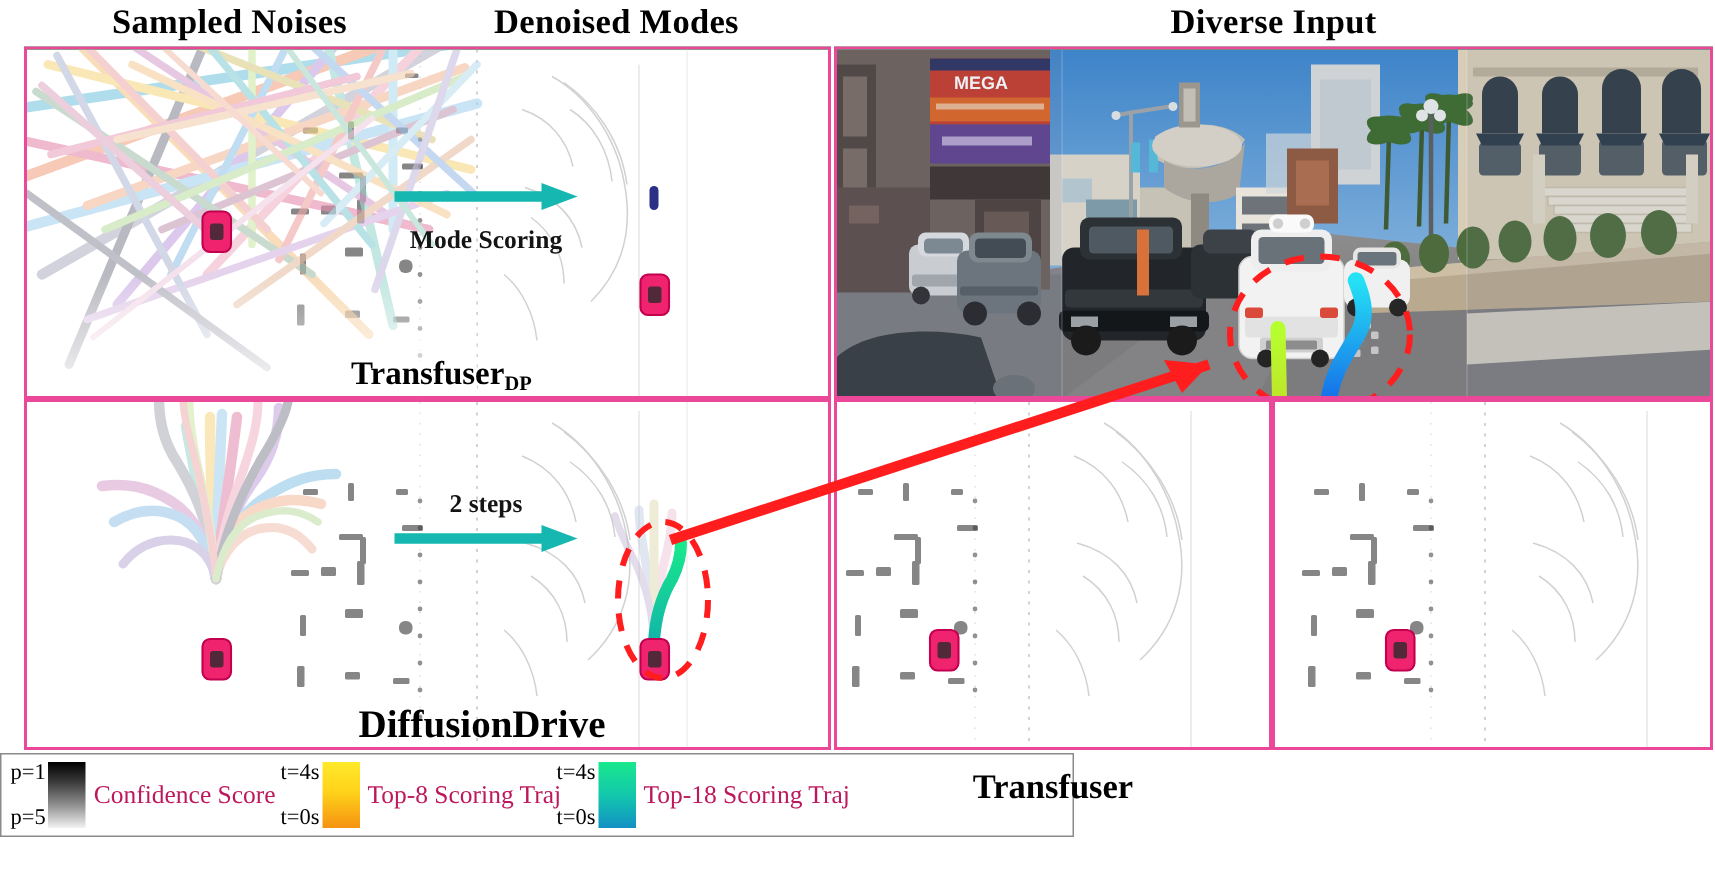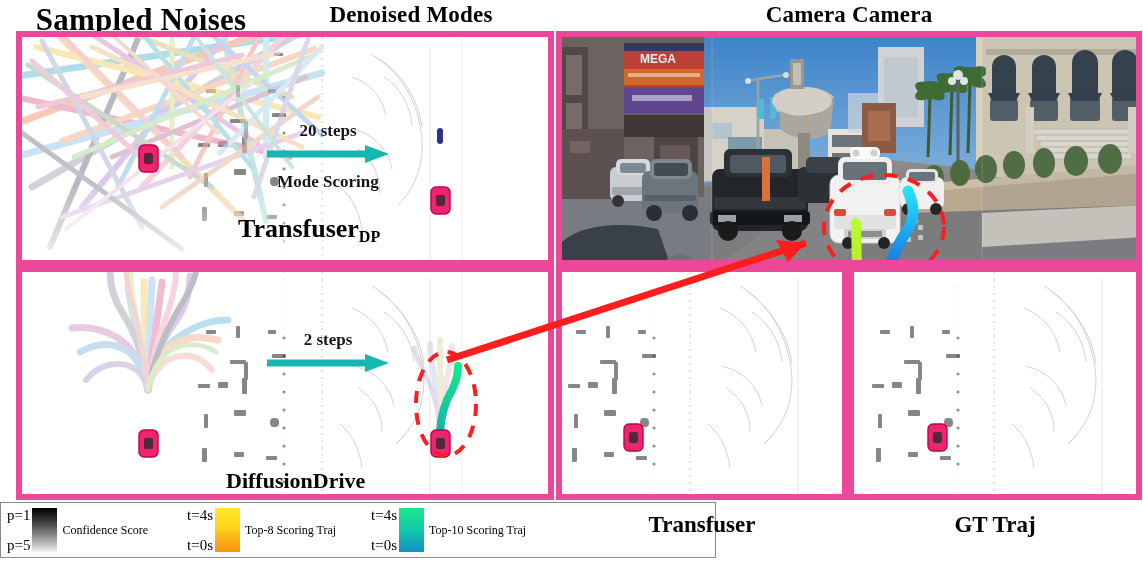--- a/index.html
+++ b/index.html
@@ -2,56 +2,56 @@
 <html><head>
 <meta charset="utf-8">
 <style>
   html,body{margin:0;padding:0;background:#ffffff;}
   body{width:1143px;height:580px;overflow:hidden;font-family:"Liberation Serif",serif;}
   #root{position:relative;width:1143px;height:580px;}
 
   .hdr{position:absolute;font-weight:bold;font-family:"Liberation Serif",serif;
        color:#000;text-align:center;letter-spacing:.2px;}
 
-  .panel{position:absolute;background:#22c55e;border:6px solid #ec4899;box-sizing:border-box;overflow:hidden;}
+  .panel{position:absolute;background:#22c55e;border:2px solid #ec4899;box-sizing:border-box;overflow:hidden;}
 
   .bevwrap{position:absolute;inset:0;overflow:hidden;}
   .bevsvg{position:absolute;left:0;top:0;}
 
   .panel-cap{position:absolute;font-weight:bold;color:#000;font-family:"Liberation Serif",serif;}
   .panel-cap sub{font-size:.62em;font-weight:bold;vertical-align:baseline;position:relative;top:.3em;}
 
   
   .arrowblk{position:absolute;text-align:center;}
   .arrowblk .ttop,.arrowblk .tbot{font-family:"Liberation Serif",serif;font-weight:bold;color:#141414;
        font-size:17px;line-height:19px;white-space:nowrap;}
   .arrowblk .shaft{margin:3px auto;}
 
   
   .legend{position:absolute;border:1px solid #8a8a8a;box-sizing:border-box;background:#fff;}
   .legend .item{position:absolute;display:flex;align-items:center;}
   .legend .ticks{display:flex;flex-direction:column;justify-content:space-between;
                  height:44px;margin-right:2px;}
   .legend .ticks span{font-family:"Liberation Serif",serif;font-size:15px;color:#000;line-height:14px;white-space:nowrap;}
   .legend .cbar{width:25px;height:44px;}
-  .legend .lbl{font-family:"Liberation Serif",serif;font-size:12px;color:#000000;margin-left:5px;white-space:nowrap;}
+  .legend .lbl{font-family:"Liberation Serif",serif;font-size:17px;color:#be185d;margin-left:5px;white-space:nowrap;}
 
   .capcell{position:absolute;text-align:center;font-weight:bold;font-family:"Liberation Serif",serif;color:#000;}
 
   .camimg{position:absolute;left:0;top:0;}
   .overlay{position:absolute;left:0;top:0;pointer-events:none;}
 </style>
 </head>
 <body>
 
 <div id="root">
 
-  <div class="hdr" style="left:16px;top:2px;width:250px;font-size:31px;">Sampled Noises</div>
+  <div class="hdr" style="left:28px;top:2px;width:250px;font-size:23px;">Sampled Noises</div>
   <div class="hdr" style="left:270px;top:2px;width:282px;font-size:23px;">Denoised Modes</div>
-  <div class="hdr" style="left:556px;top:2px;width:586px;font-size:23px;">Camera Camera</div>
+  <div class="hdr" style="left:556px;top:2px;width:586px;font-size:23px;">Diverse Input</div>
 
   <div class="panel" style="left:16px;top:31px;width:538px;height:235px;">
     <div class="bevwrap">
       <svg class="bevsvg" width="536" height="233" viewBox="0 0 536 233">
         <defs>
           <linearGradient id="topblue" x1="0" y1="1" x2="0" y2="0">
             <stop offset="0" stop-color="#1670e8"></stop>
               <stop offset="1" stop-color="#2a3fa8"></stop>
           </linearGradient>
           <linearGradient id="fadeTop" x1="0" y1="0" x2="0" y2="1">
@@ -158,29 +158,28 @@
         </g>
 
         <g>
           <rect x="117" y="108" width="19" height="27" rx="5" fill="#f0246e" stroke="#c2004f" stroke-width="1.4"></rect>
           <rect x="122" y="116" width="9" height="11" rx="2" fill="#2a2a2a" opacity=".8"></rect>
         </g>
       </svg>
     </div>
 
     <div class="arrowblk" style="left:234px;top:84px;width:144px;">
-      <div class="ttop">20 steps</div>
       <svg class="shaft" width="126" height="22" viewBox="0 0 126 22">
         <line x1="2" y1="11" x2="104" y2="11" stroke="#15b7b0" stroke-width="7"></line>
         <polygon points="100,2 124,11 100,20" fill="#15b7b0"></polygon>
       </svg>
       <div class="tbot">Mode Scoring</div>
     </div>
 
-    <div class="panel-cap" style="left:216px;bottom:16px;font-size:26px;">
+    <div class="panel-cap" style="left:216px;bottom:2px;font-size:22px;">
       <span>Transfuser</span><sub>DP</sub>
     </div>
   </div>
 
   <div class="panel" style="left:16px;top:266px;width:538px;height:234px;">
     <div class="bevwrap">
       <svg class="bevsvg" width="536" height="232" viewBox="0 0 536 232">
         <defs>
           <linearGradient id="yelTraj" x1="0" y1="1" x2="0" y2="0">
             <stop offset="0" stop-color="#f59211"></stop>
@@ -283,21 +282,21 @@
     </div>
 
     <div class="arrowblk" style="left:234px;top:58px;width:144px;">
       <div class="ttop">2 steps</div>
       <svg class="shaft" width="126" height="22" viewBox="0 0 126 22">
         <line x1="2" y1="11" x2="104" y2="11" stroke="#15b7b0" stroke-width="7"></line>
         <polygon points="100,2 124,11 100,20" fill="#15b7b0"></polygon>
       </svg>
     </div>
 
-    <div class="panel-cap" style="left:204px;bottom:0px;font-size:22px;">
+    <div class="panel-cap" style="left:221px;bottom:0px;font-size:26px;">
       <span>DiffusionDrive</span>
     </div>
   </div>
 
   <div class="panel" style="left:556px;top:31px;width:586px;height:235px;">
     <svg class="camimg" width="584" height="233" viewBox="0 0 584 233">
       <defs>
         <linearGradient id="sky" x1="0" y1="0" x2="0" y2="1">
           <stop offset="0" stop-color="#3e84c9"></stop>
             <stop offset="1" stop-color="#a9cbe6"></stop>
@@ -662,20 +661,19 @@
       <div class="cbar" style="background:linear-gradient(to bottom,#ffe92b 0%,#ffd31a 45%,#f59211 100%);"></div>
       <div class="lbl">Top-8 Scoring Traj</div>
     </div>
 
     <div class="item" style="left:370px;top:5px;">
       <div class="ticks">
         <span>t=4s</span>
         <span>t=0s</span>
       </div>
       <div class="cbar" style="background:linear-gradient(to bottom,#19e88c 0%,#12c8ac 50%,#1291c4 100%);"></div>
-      <div class="lbl">Top-10 Scoring Traj</div>
+      <div class="lbl">Top-18 Scoring Traj</div>
     </div>
   </div>
 
   <div class="capcell" style="left:556px;top:512px;width:292px;font-size:23px;">Transfuser</div>
-  <div class="capcell" style="left:848px;top:512px;width:294px;font-size:23px;">GT Traj</div>
 
 </div>
 
 </body></html>

